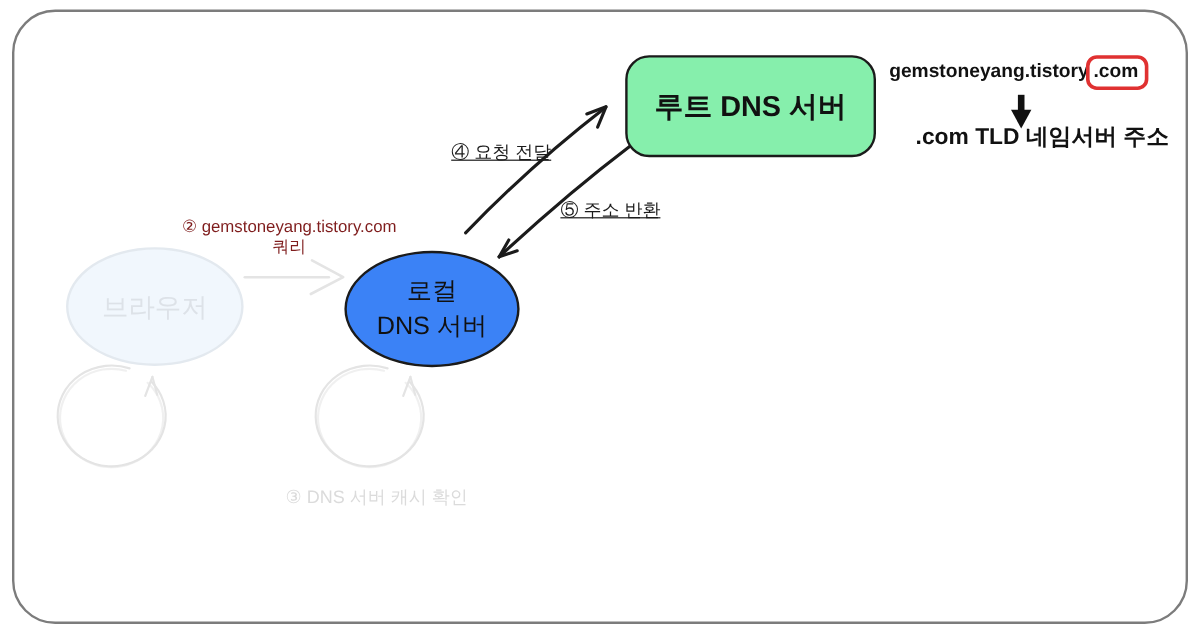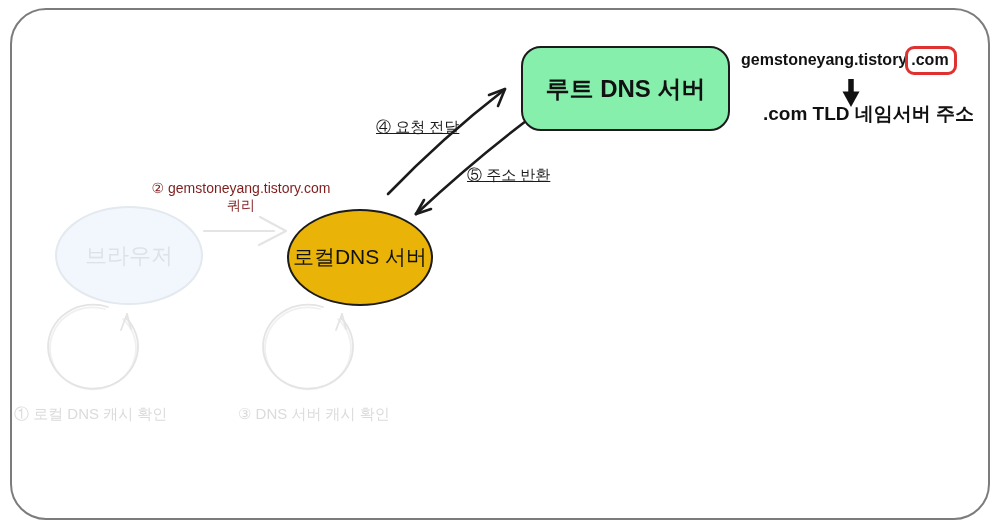--- a/index.html
+++ b/index.html
@@ -42,27 +42,28 @@
     background: #86efac;
     border: 2.5px solid #1b1b1b;
     border-radius: 20px;
     font-size: 24px;
     font-weight: 600;
     color: #111;
   }
   .local-ellipse {
     left: 287px; top: 209px;
     width: 146px; height: 97px;
-    background: #eab308;
+    background: #3b82f6;
     border: 2.5px solid #1b1b1b;
     border-radius: 50%;
     font-size: 21px;
     font-weight: 500;
     color: #111;
     line-height: 1.35;
+    flex-direction: column;
   }
   .browser-ellipse {
     left: 55px; top: 206px;
     width: 148px; height: 99px;
     background: #f1f7fd;
     border: 2px solid #e3e9ef;
     border-radius: 50%;
     font-size: 22px;
     font-weight: 500;
     color: #dde2e8;
@@ -178,16 +179,15 @@
   <div class="txt result-line">.com TLD 네임서버 주소</div>
 
   <div class="txt edge-label lbl-request">④ 요청 전달</div>
   <div class="txt edge-label lbl-response">⑤ 주소 반환</div>
 
   <div class="query-label">
     <div>② gemstoneyang.tistory.com</div>
     <div>쿼리</div>
   </div>
 
-  <div class="txt faded-label lbl-cache1">① 로컬 DNS 캐시 확인</div>
   <div class="txt faded-label lbl-cache3">③ DNS 서버 캐시 확인</div>
 
 </div>
 
 </body></html>

